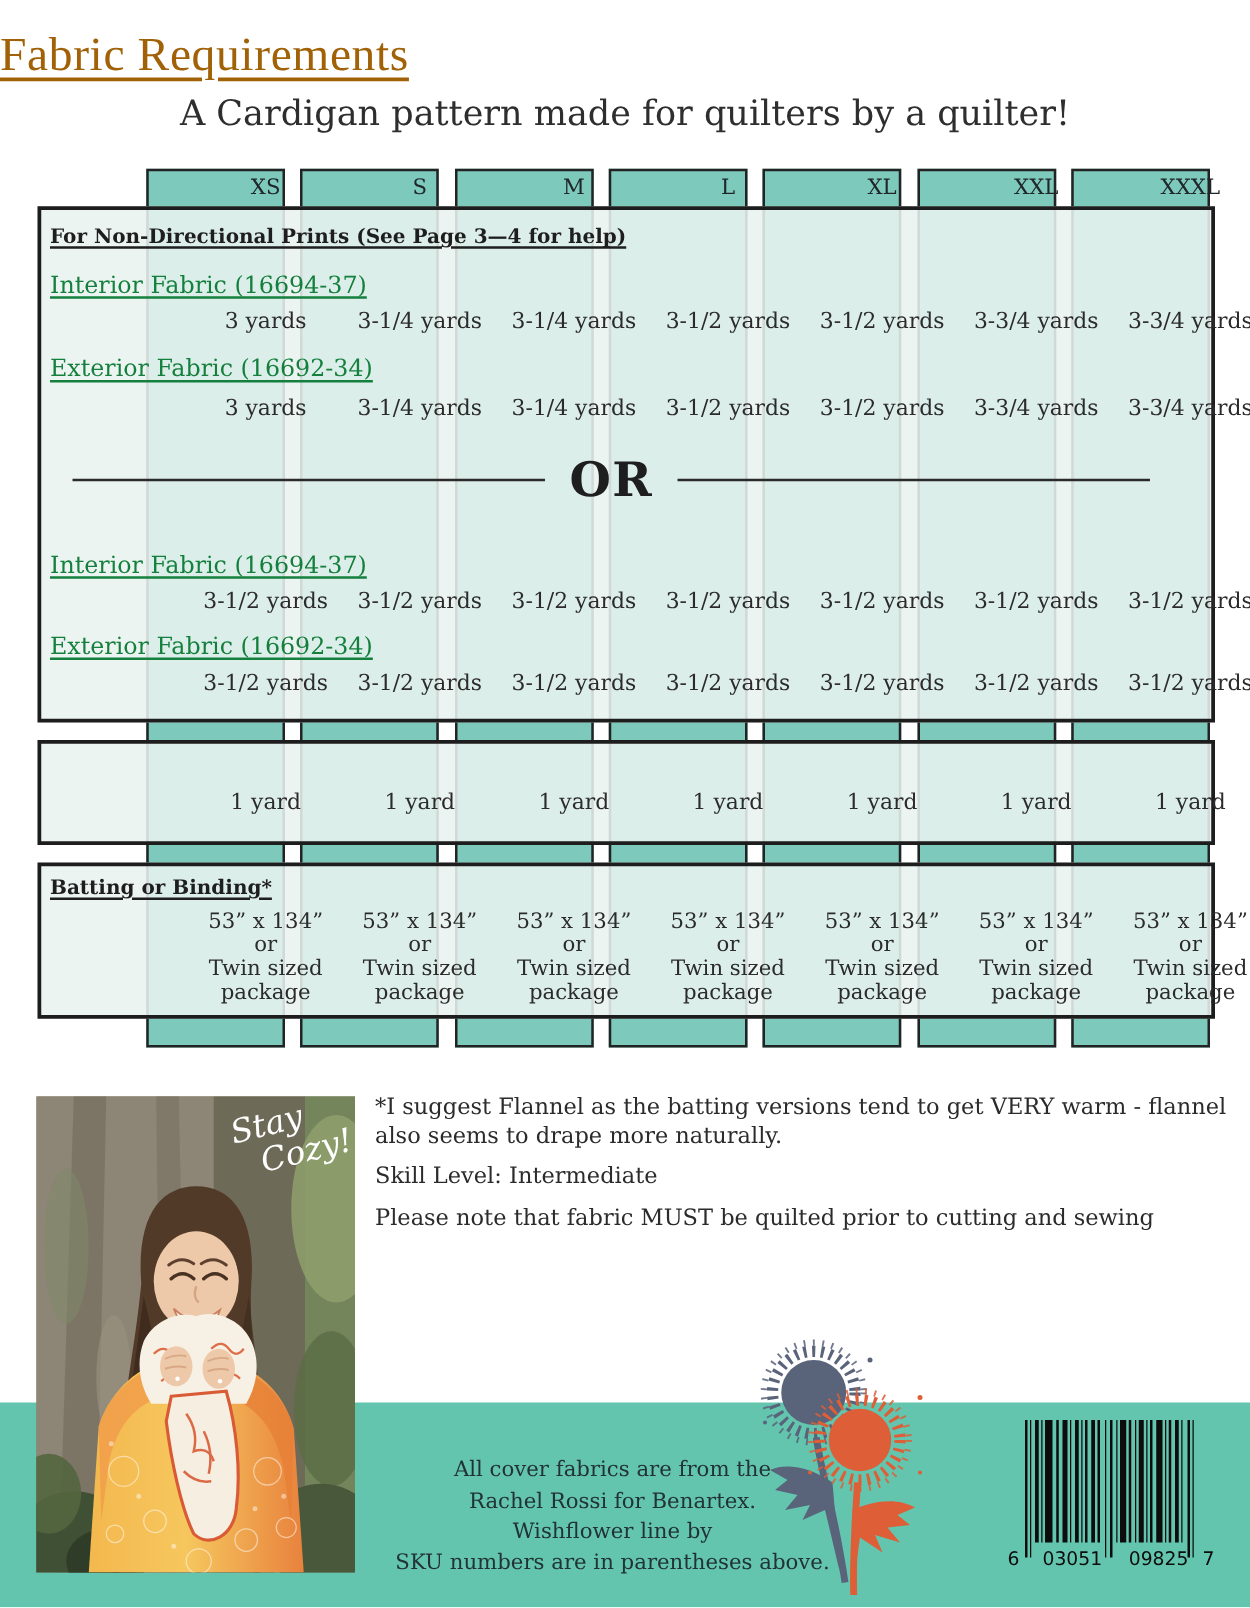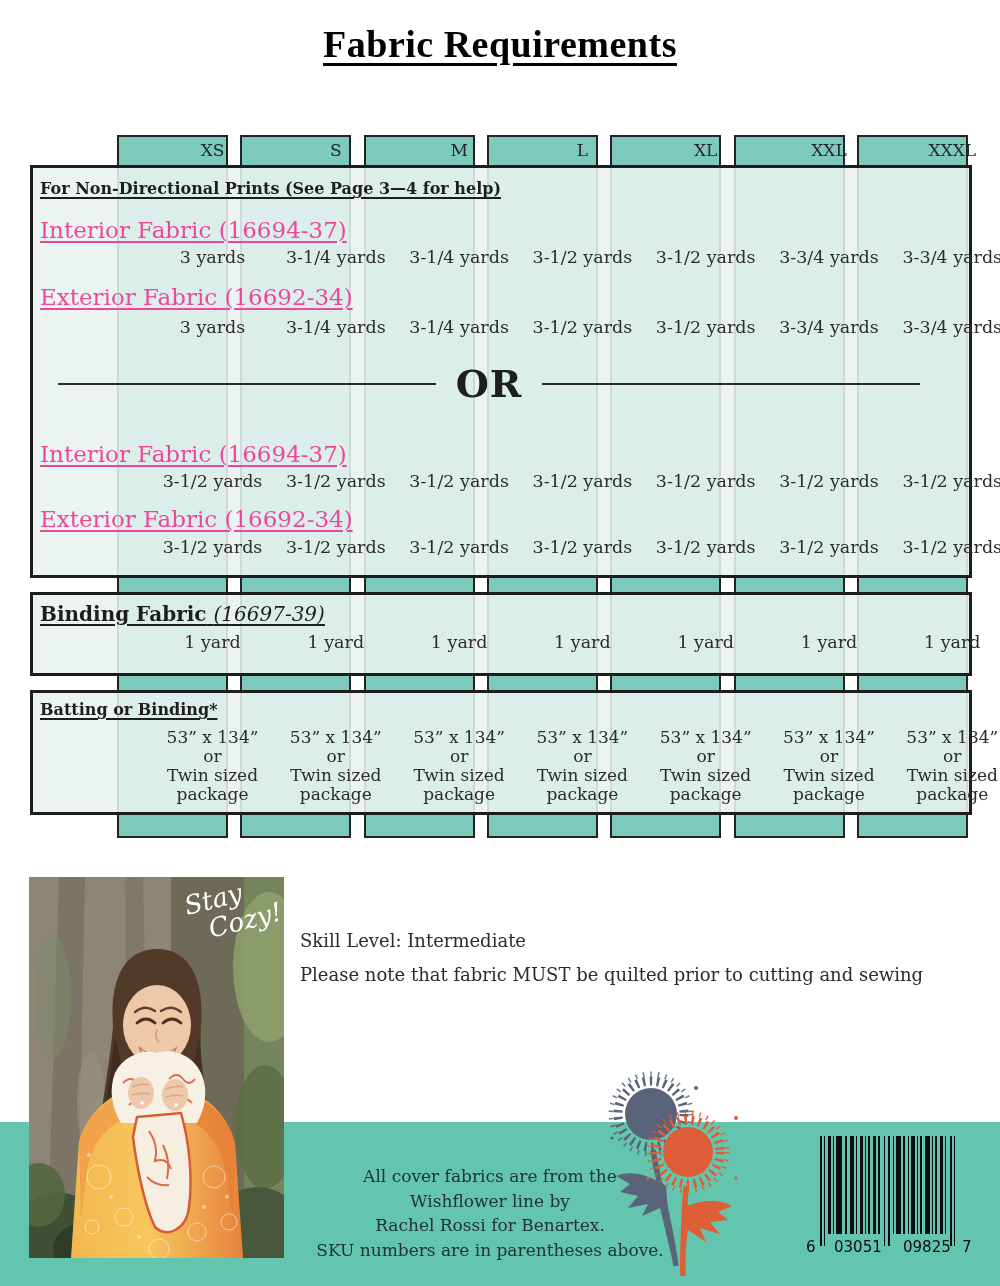--- a/index.html
+++ b/index.html
@@ -1,43 +1,43 @@
 <!DOCTYPE html>
 <html><head>
 <meta charset="utf-8">
 <style>
   html,body{margin:0;padding:0;background:#ffffff;}
   #page{position:relative;width:1000px;height:1286px;background:#ffffff;overflow:hidden;
         font-family:"DejaVu Serif",serif;color:#262626;}
 
   
-  .title{position:absolute;top:22px;left:0;width:100%;text-align:center;
-         font-family:"Liberation Serif",serif;font-size:38px;font-weight:bold;letter-spacing:.5px;
-         text-decoration:underline;text-decoration-thickness:3px;text-underline-offset:6px;color:#000000;z-index:3;}
+  .title{position:absolute;top:22px;left:0;width:100%;
+         font-family:"Liberation Serif",serif;font-size:38px;font-weight:normal;letter-spacing:.5px;
+         text-decoration:underline;text-decoration-thickness:3px;text-underline-offset:6px;color:#a16207;z-index:3;}
   .subtitle{position:absolute;top:74px;left:0;width:100%;text-align:center;
             font-size:28px;color:#2e2e2e;z-index:3;}
 
   
   .strip{position:absolute;top:135px;height:703px;width:111px;background:#7dcabd;
          border:2px solid #232323;box-sizing:border-box;z-index:1;}
 
   
   .box{position:absolute;left:30px;width:942px;background:rgba(233,243,240,0.88);
        border:3px solid #1d1d1d;box-sizing:border-box;z-index:2;}
 
   
   .vrow{position:absolute;left:117px;display:grid;grid-template-columns:repeat(7,111px);
         column-gap:12.3px;z-index:3;padding-left:40px;}
   .vrow .cell{text-align:center;font-size:17.5px;color:#2b2b2b;}
   .tabs{top:137px;}
   .tabs .cell{font-size:17px;line-height:27px;color:#20262a;font-weight:500;}
 
   .sec-h{position:absolute;left:40px;z-index:3;font-weight:bold;font-size:16px;color:#1e1e1e;
          text-decoration:underline;text-decoration-thickness:2px;text-underline-offset:3px;}
-  .sub-l{position:absolute;left:40px;z-index:3;font-size:23px;color:#ec4899;
+  .sub-l{position:absolute;left:40px;z-index:3;font-size:19px;color:#15803d;
          text-decoration:underline;text-decoration-thickness:1.5px;text-underline-offset:3px;}
   .bind-h{font-size:20px;}
   .bind-h .it{font-weight:normal;font-style:italic;}
 
   .or-row{position:absolute;left:58px;right:80px;top:361px;display:flex;align-items:center;gap:20px;z-index:3;}
   .or-line{height:2px;background:#2a2a2a;flex:1;}
   .or-text{font-size:38px;font-weight:600;letter-spacing:1px;color:#1e1e1e;}
 
   .batting-cell div{font-size:17px;line-height:19px;}
 
@@ -58,20 +58,21 @@
   
   .flowers{position:absolute;left:596px;top:1058px;width:175px;height:228px;z-index:1;display:block;}
   .barcode{position:absolute;left:804px;top:1132px;width:170px;height:128px;z-index:1;display:block;}
 </style>
 </head>
 <body>
 
 <div id="page">
 
   <div class="title">Fabric Requirements</div>
+  <div class="subtitle">A Cardigan pattern made for quilters by a quilter!</div>
 
   <div class="strip" style="left:117px"></div>
   <div class="strip" style="left:240.3px"></div>
   <div class="strip" style="left:363.6px"></div>
   <div class="strip" style="left:486.9px"></div>
   <div class="strip" style="left:610.2px"></div>
   <div class="strip" style="left:733.5px"></div>
   <div class="strip" style="left:856.8px"></div>
 
   <div class="box" style="top:165px;height:413px"></div>
@@ -130,24 +131,20 @@
   <div class="vrow" style="top:537px">
     <span class="cell">3-1/2 yards</span>
     <span class="cell">3-1/2 yards</span>
     <span class="cell">3-1/2 yards</span>
     <span class="cell">3-1/2 yards</span>
     <span class="cell">3-1/2 yards</span>
     <span class="cell">3-1/2 yards</span>
     <span class="cell">3-1/2 yards</span>
   </div>
 
-  <div class="sec-h bind-h" style="top:602px">
-    <span>Binding Fabric</span>
-    <span class="it">(16697-39)</span>
-  </div>
   <div class="vrow" style="top:632px">
     <span class="cell">1 yard</span>
     <span class="cell">1 yard</span>
     <span class="cell">1 yard</span>
     <span class="cell">1 yard</span>
     <span class="cell">1 yard</span>
     <span class="cell">1 yard</span>
     <span class="cell">1 yard</span>
   </div>
 
@@ -190,28 +187,29 @@
       <div>package</div>
     </span>
     <span class="cell batting-cell">
       <div>53” x 134”</div>
       <div>or</div>
       <div>Twin sized</div>
       <div>package</div>
     </span>
   </div>
 
+  <div class="note note1">*I suggest Flannel as the batting versions tend to get VERY warm - flannel also seems to drape more naturally.</div>
   <div class="note note3">Please note that fabric MUST be quilted prior to cutting and sewing</div>
   <div class="note note2">Skill Level: Intermediate</div>
 
   <div class="banner"></div>
   <div class="banner-text">
     <div>All cover fabrics are from the</div>
+    <div>Rachel Rossi for Benartex.</div>
     <div>Wishflower line by</div>
-    <div>Rachel Rossi for Benartex.</div>
     <div>SKU numbers are in parentheses above.</div>
   </div>
 
   <svg class="photo" viewBox="0 0 255 381" preserveAspectRatio="none">
     <g>
       <rect width="255" height="381" fill="#857e6e"></rect>
       <rect x="0" width="142" height="381" fill="#8d8576"></rect>
       <path d="M30,0 L56,0 L48,381 L18,381 Z" fill="#6f685a" opacity="0.55"></path>
       <path d="M96,0 L114,0 L122,381 L100,381 Z" fill="#746d5e" opacity="0.5"></path>
       <ellipse cx="24" cy="120" rx="18" ry="62" fill="#7e8a66" opacity="0.5"></ellipse>

